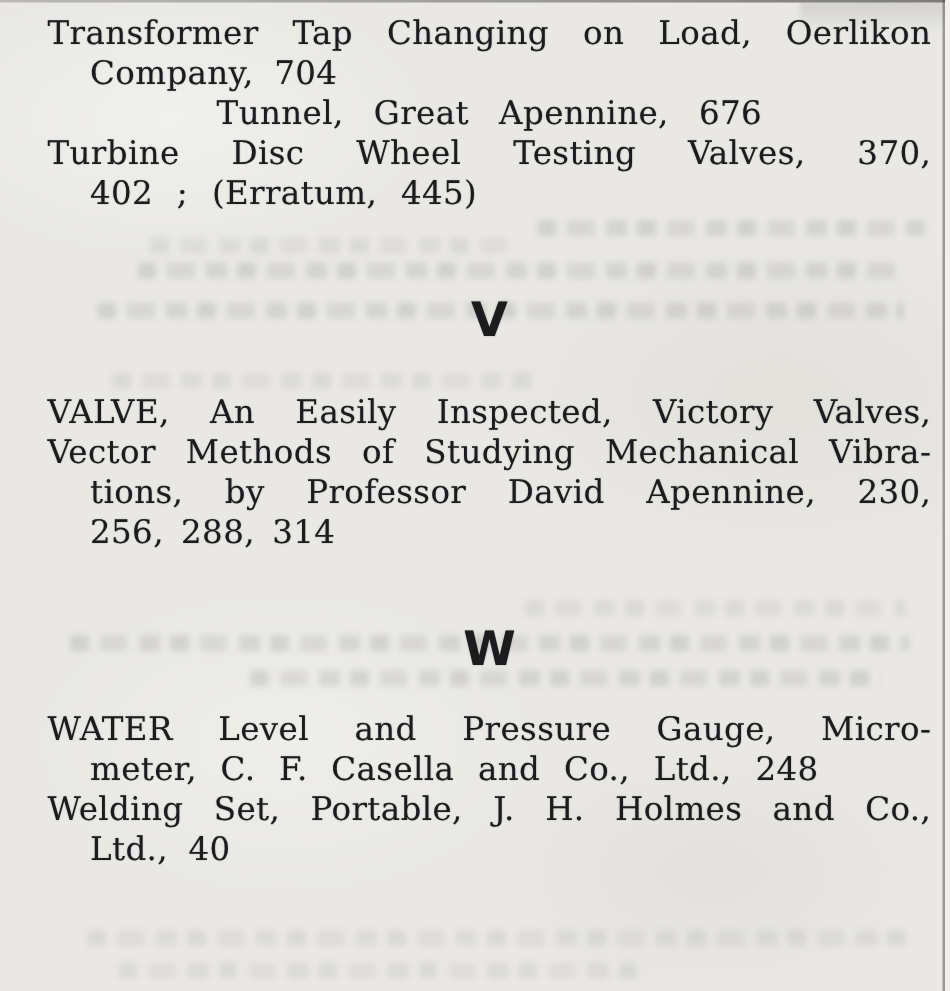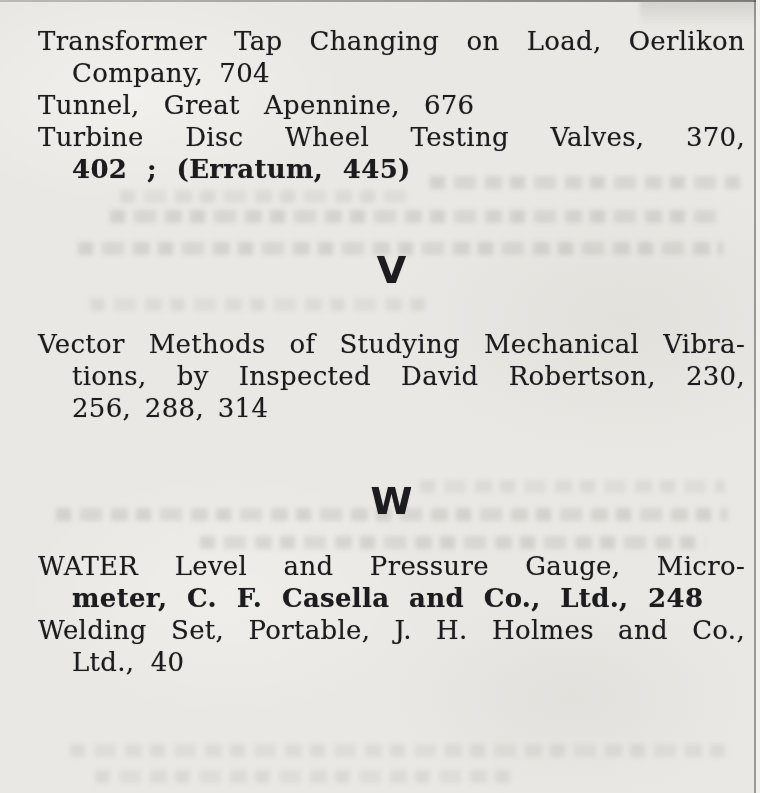--- a/index.html
+++ b/index.html
@@ -32,30 +32,30 @@
     background:repeating-linear-gradient(90deg,
       rgba(112,110,102,.34) 0px, rgba(112,110,102,.34) 15px,
       rgba(0,0,0,0) 15px, rgba(0,0,0,0) 24px,
       rgba(112,110,102,.26) 24px, rgba(112,110,102,.26) 46px,
       rgba(0,0,0,0) 46px, rgba(0,0,0,0) 55px,
       rgba(112,110,102,.30) 55px, rgba(112,110,102,.30) 72px,
       rgba(0,0,0,0) 72px, rgba(0,0,0,0) 80px);}
   .g.faint{opacity:.55;}
   .g.fainter{opacity:.35;}
   
-  .textblock{position:absolute;left:38px;top:0;width:707px;padding-top:25px;}
+  .textblock{position:absolute;left:38px;top:0;width:707px;padding-top:11px;}
   .line{margin:0;height:32px;line-height:32px;font-size:26px;letter-spacing:.3px;
     white-space:nowrap;text-shadow:0 0 1px rgba(25,25,28,.45);}
   .j{white-space:normal;text-align:justify;text-align-last:justify;}
   .ind{margin-left:34px;}
   .j.ind{width:673px;}
   .ws2{word-spacing:.2em;}
   .ws3{word-spacing:.3em;}
-  .ws4{word-spacing:.4em;font-weight:bold;}
-  .ws6{word-spacing:.6em;}
+  .ws4{word-spacing:.4em;}
+  .ws6{word-spacing:.6em;text-align:center;}
   .sec{font-family:"DejaVu Sans","Liberation Sans",sans-serif;font-weight:700;
     font-size:38px;line-height:46px;height:46px;text-align:center;
     text-shadow:0 0 1px rgba(25,25,28,.5);}
   .sec-v{margin:62px 0 35px 0;}
   .sec-w{margin:54px 0 26px 0;}
 </style>
 </head>
 <body>
 
 <div class="page">
@@ -79,22 +79,23 @@
   <main class="textblock">
 
     <p class="line j">Transformer Tap Changing on Load, Oerlikon</p>
     <p class="line ind ws3">Company, 704</p>
     <p class="line ws6">Tunnel, Great Apennine, 676</p>
     <p class="line j">Turbine Disc Wheel Testing Valves, 370,</p>
     <p class="line ind ws4">402 ; (Erratum, 445)</p>
 
     <h2 class="sec sec-v">V</h2>
 
+    <p class="line j">VALVE, An Easily Inspected, Victory Valves,</p>
     <p class="line j">Vector Methods of Studying Mechanical Vibra-</p>
-    <p class="line j ind">tions, by Inspected David Robertson, 230,</p>
+    <p class="line j ind">tions, by Professor David Apennine, 230,</p>
     <p class="line ind ws2">256, 288, 314</p>
 
     <h2 class="sec sec-w">W</h2>
 
     <p class="line j">WATER Level and Pressure Gauge, Micro-</p>
     <p class="line ind ws4">meter, C. F. Casella and Co., Ltd., 248</p>
     <p class="line j">Welding Set, Portable, J. H. Holmes and Co.,</p>
     <p class="line ind ws3">Ltd., 40</p>
 
   </main>

